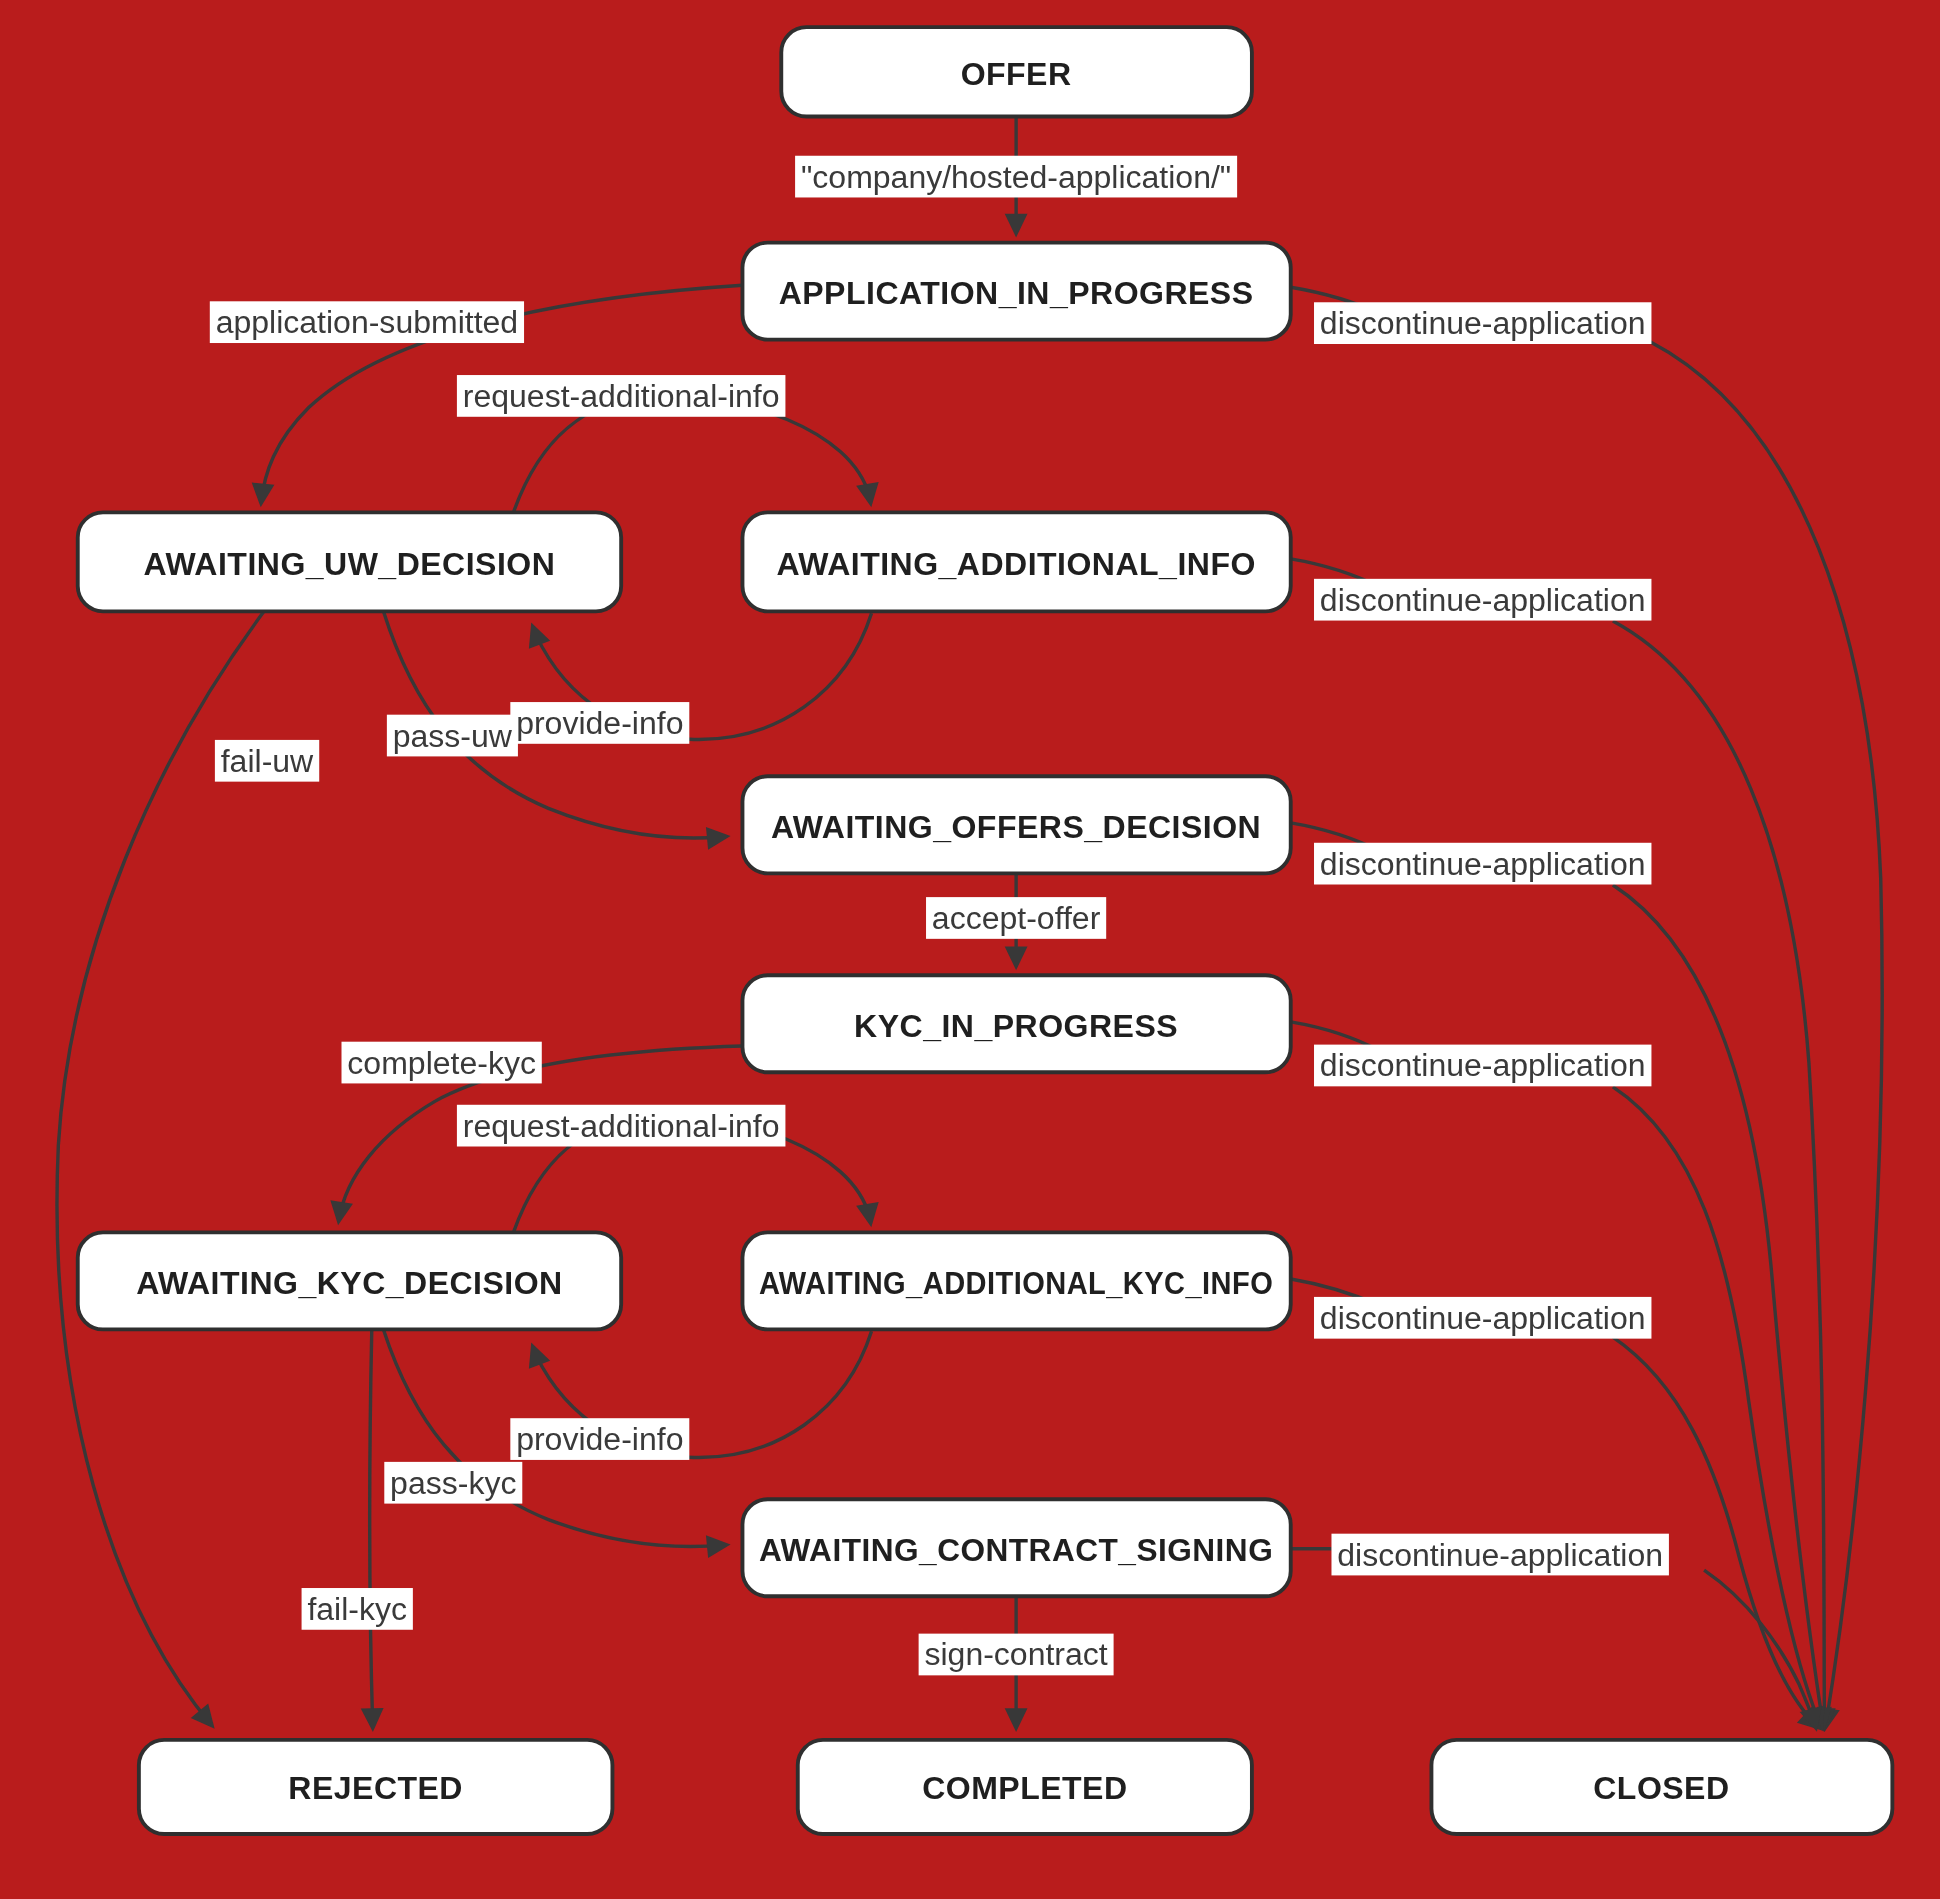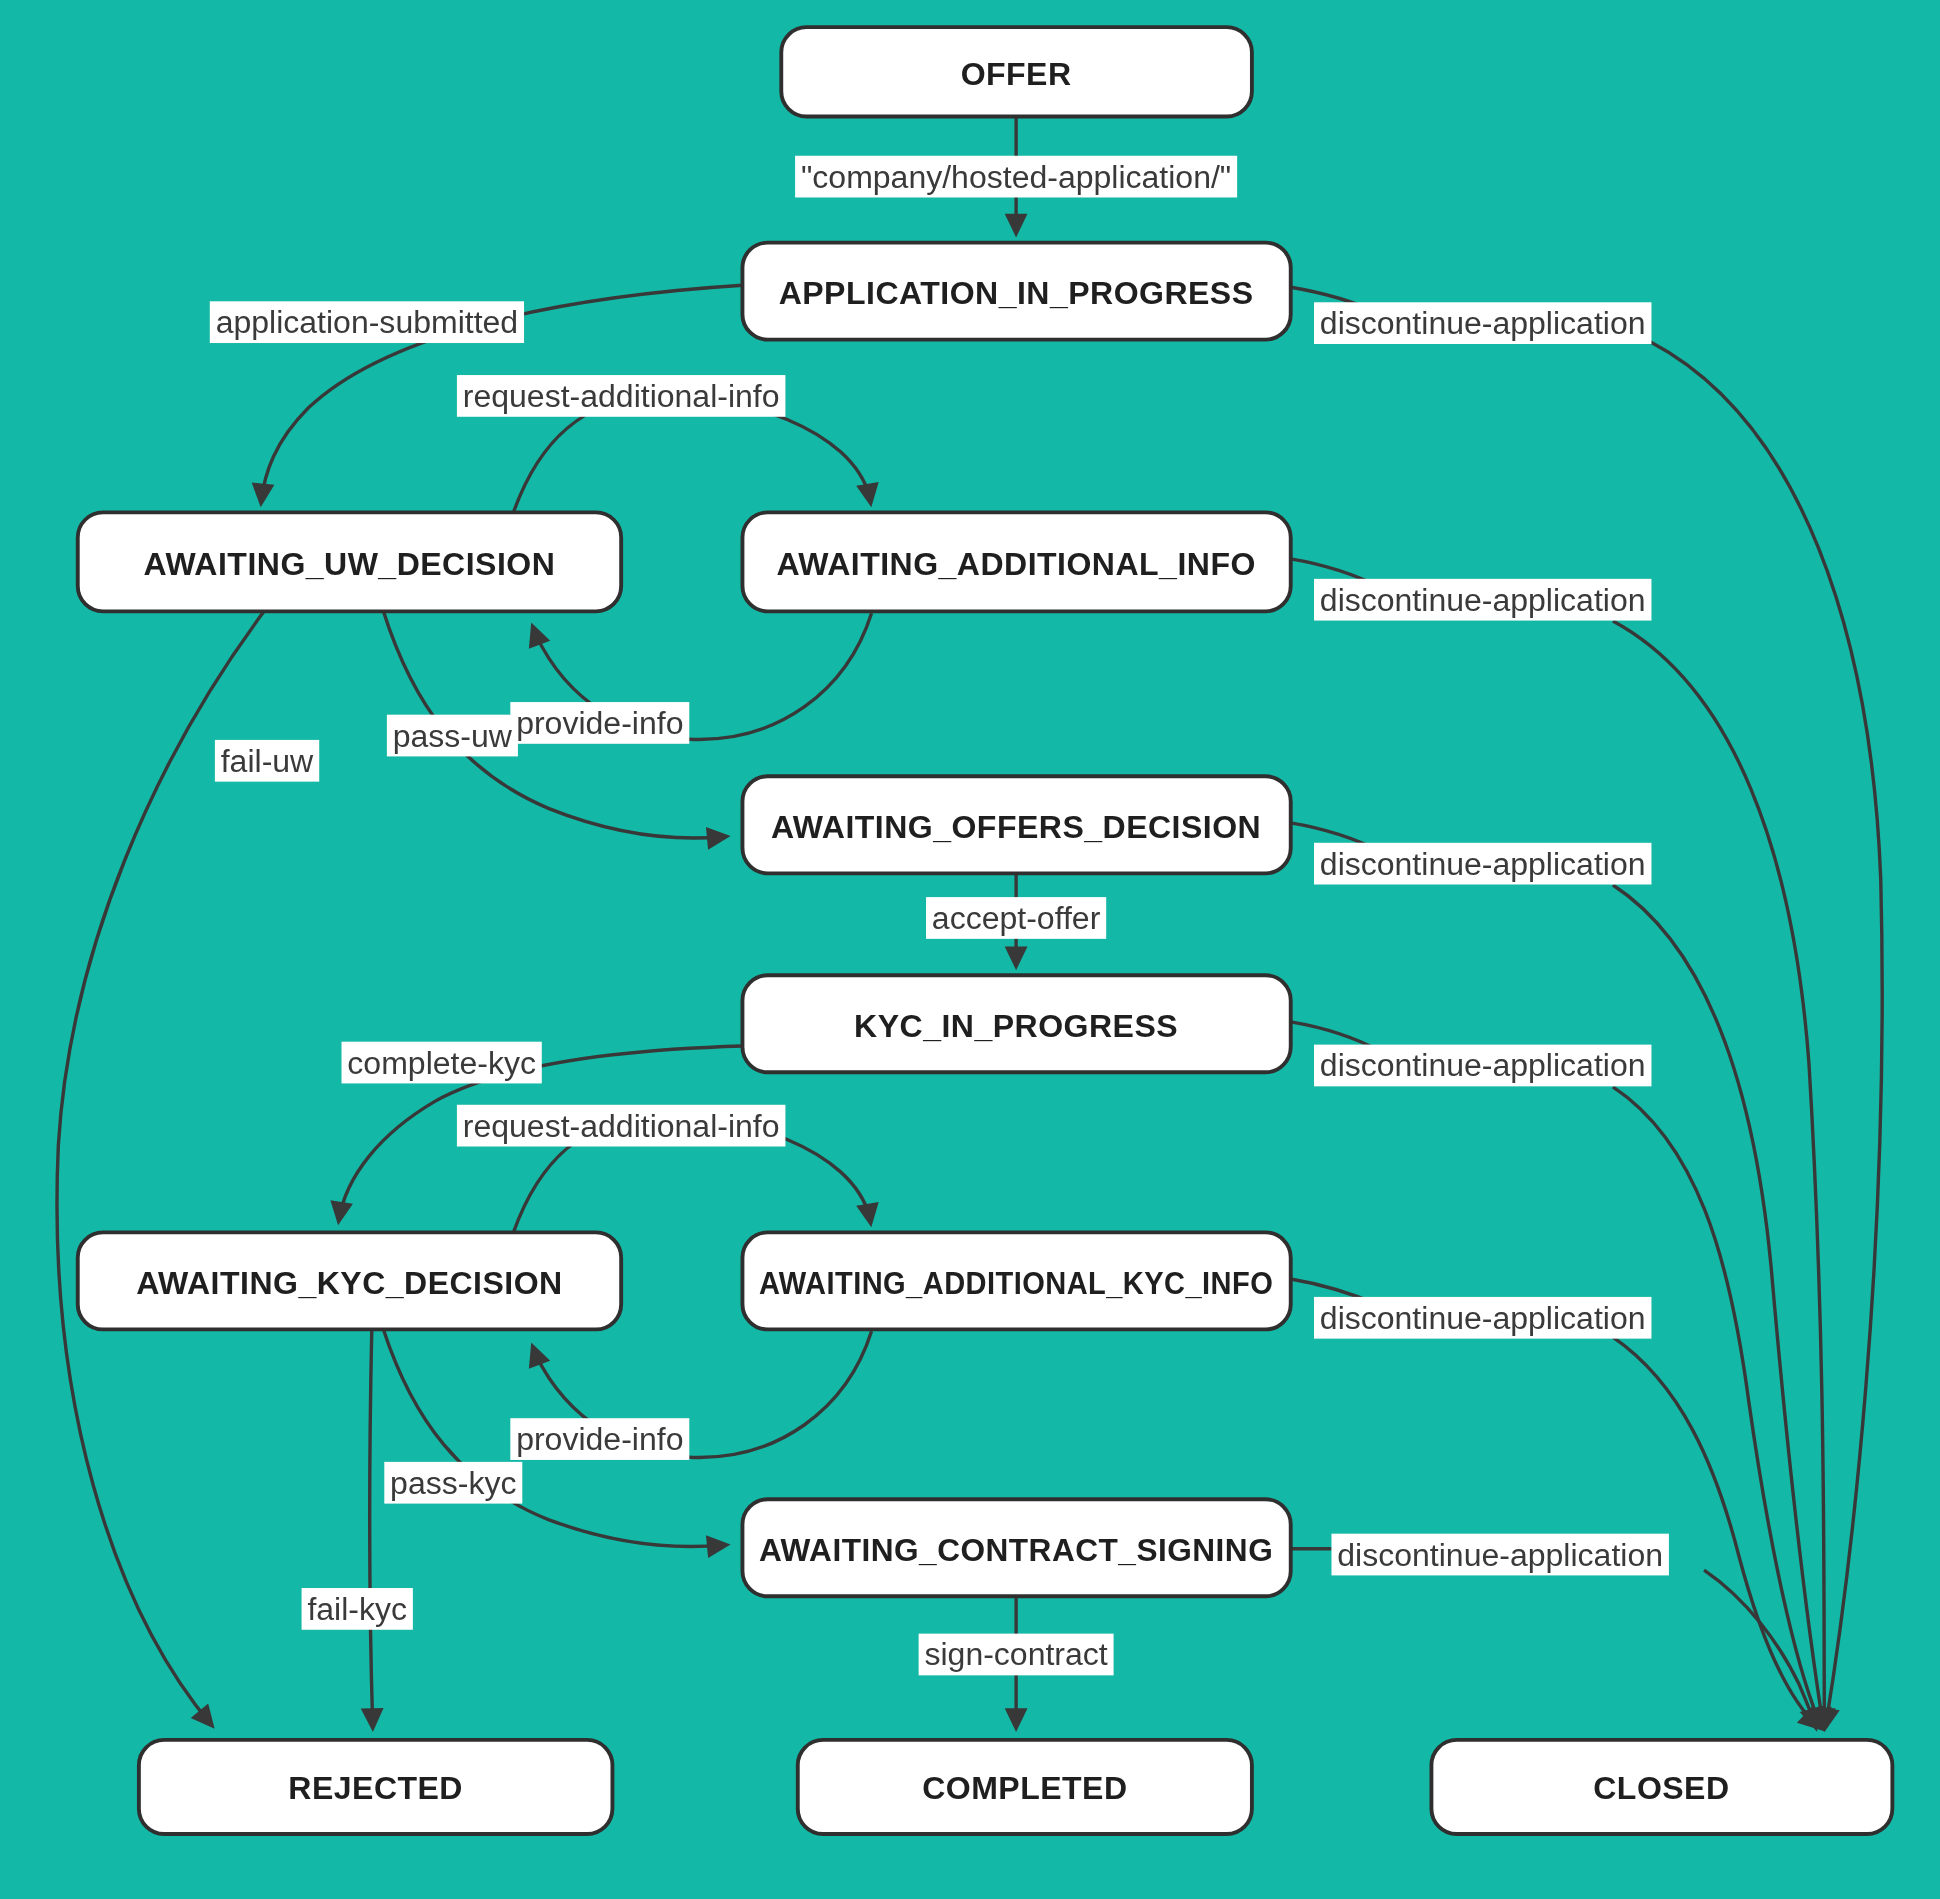--- a/index.html
+++ b/index.html
@@ -1,16 +1,16 @@
 <!DOCTYPE html>
 <html><head>
 <meta charset="utf-8">
 <style>
   html,body{margin:0;padding:0;background:#ffffff;}
-  .stage{position:relative;width:1941px;height:1900px;background:#14b8a6;font-family:"Liberation Sans","DejaVu Sans",sans-serif;}
+  .stage{position:relative;width:1941px;height:1900px;background:#b91c1c;font-family:"Liberation Sans","DejaVu Sans",sans-serif;}
   svg{display:block;}
   .edge{fill:none;stroke:#383838;stroke-width:3.5px;}
   .node-box{fill:#ffffff;stroke:#2f2f2f;stroke-width:4px;}
   .nlabel{font-weight:bold;font-size:33px;fill:#1f1f1f;letter-spacing:.5px;}
   .elabel{font-size:33px;fill:#3a3a3a;}
   text{dominant-baseline:central;}
 </style>
 </head>
 <body>
 

